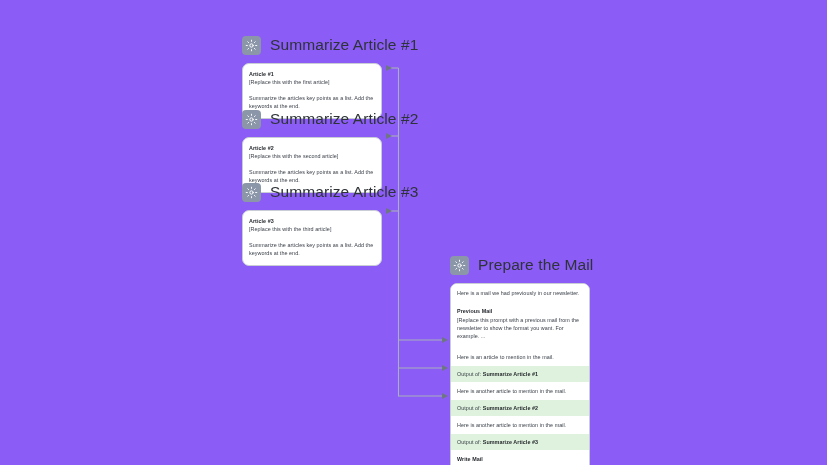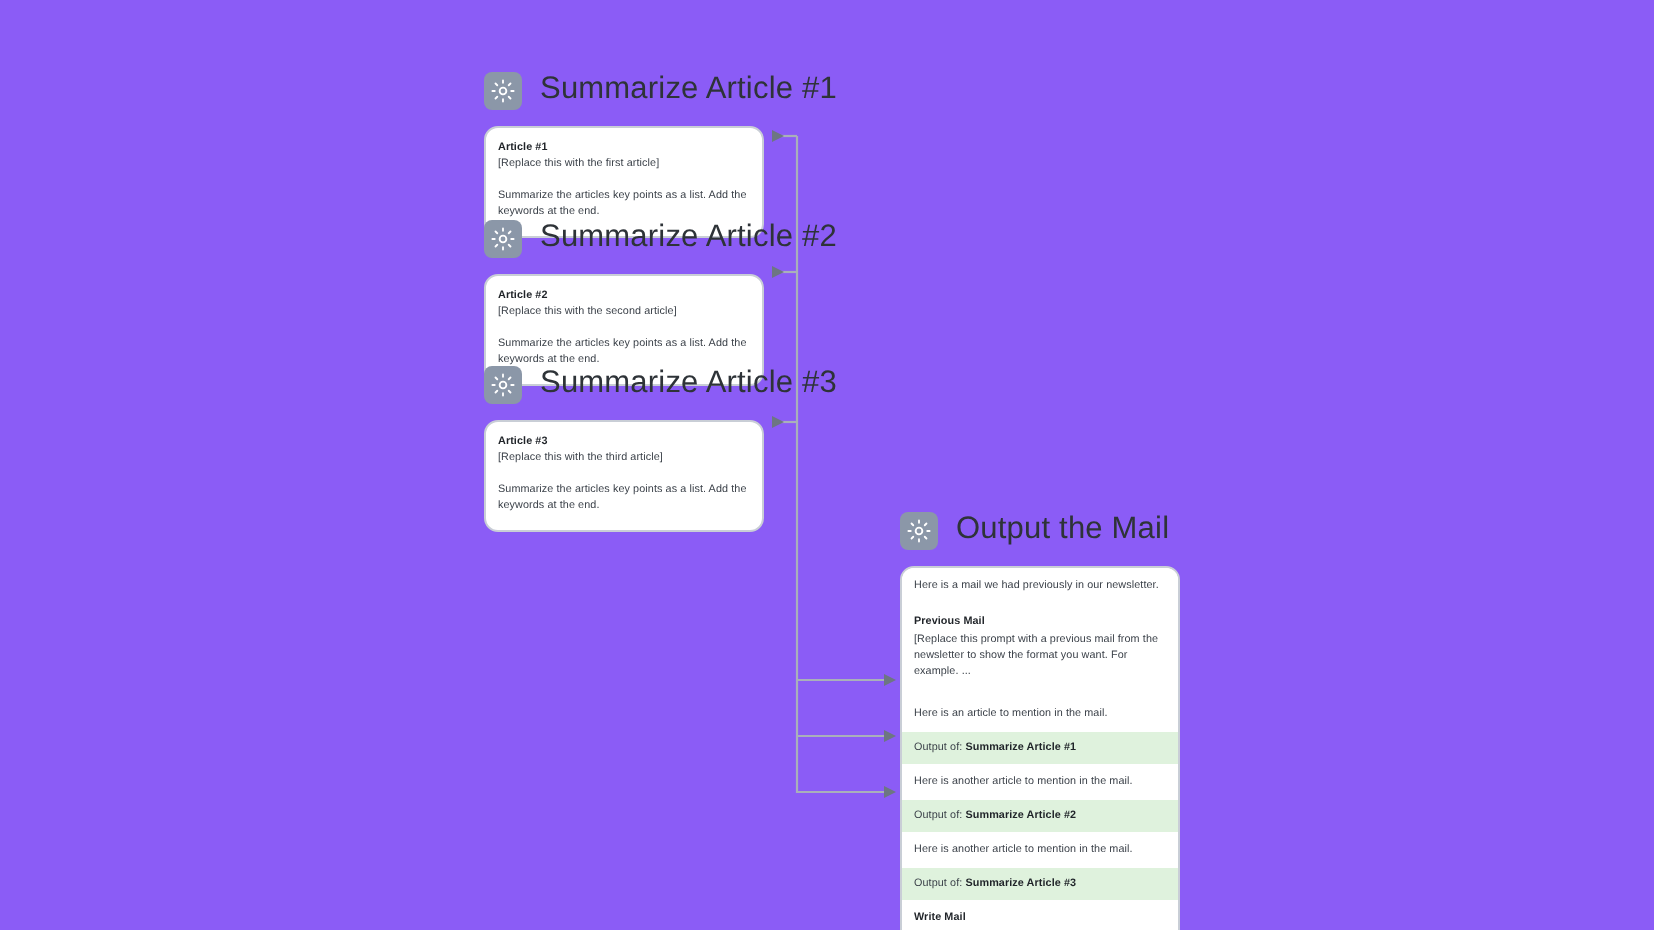--- a/index.html
+++ b/index.html
@@ -209,21 +209,21 @@
   </div>
 
   <div class="node mail-node" style="left:450px; top:253px;">
     <div class="node-header">
       <span class="node-icon">
         <svg width="13" height="13" viewBox="0 0 24 24" fill="none" stroke="#ffffff" stroke-width="1.7" stroke-linecap="round" stroke-linejoin="round">
           <circle cx="12" cy="12" r="3.1"></circle>
           <path d="M12 2.2v2.2M12 19.6v2.2M2.2 12h2.2M19.6 12h2.2M5.1 5.1l1.6 1.6M17.3 17.3l1.6 1.6M18.9 5.1l-1.6 1.6M6.7 17.3l-1.6 1.6"></path>
         </svg>
       </span>
-      <span class="node-title">Output the Mail</span>
+      <span class="node-title">Prepare the Mail</span>
     </div>
 
     <div class="card mail-card">
 
       <div class="mail-row plain">
         <span>Here is a mail we had previously in our newsletter.</span>
       </div>
 
       <div class="mail-row block">
         <span class="mail-heading">Previous Mail</span>

